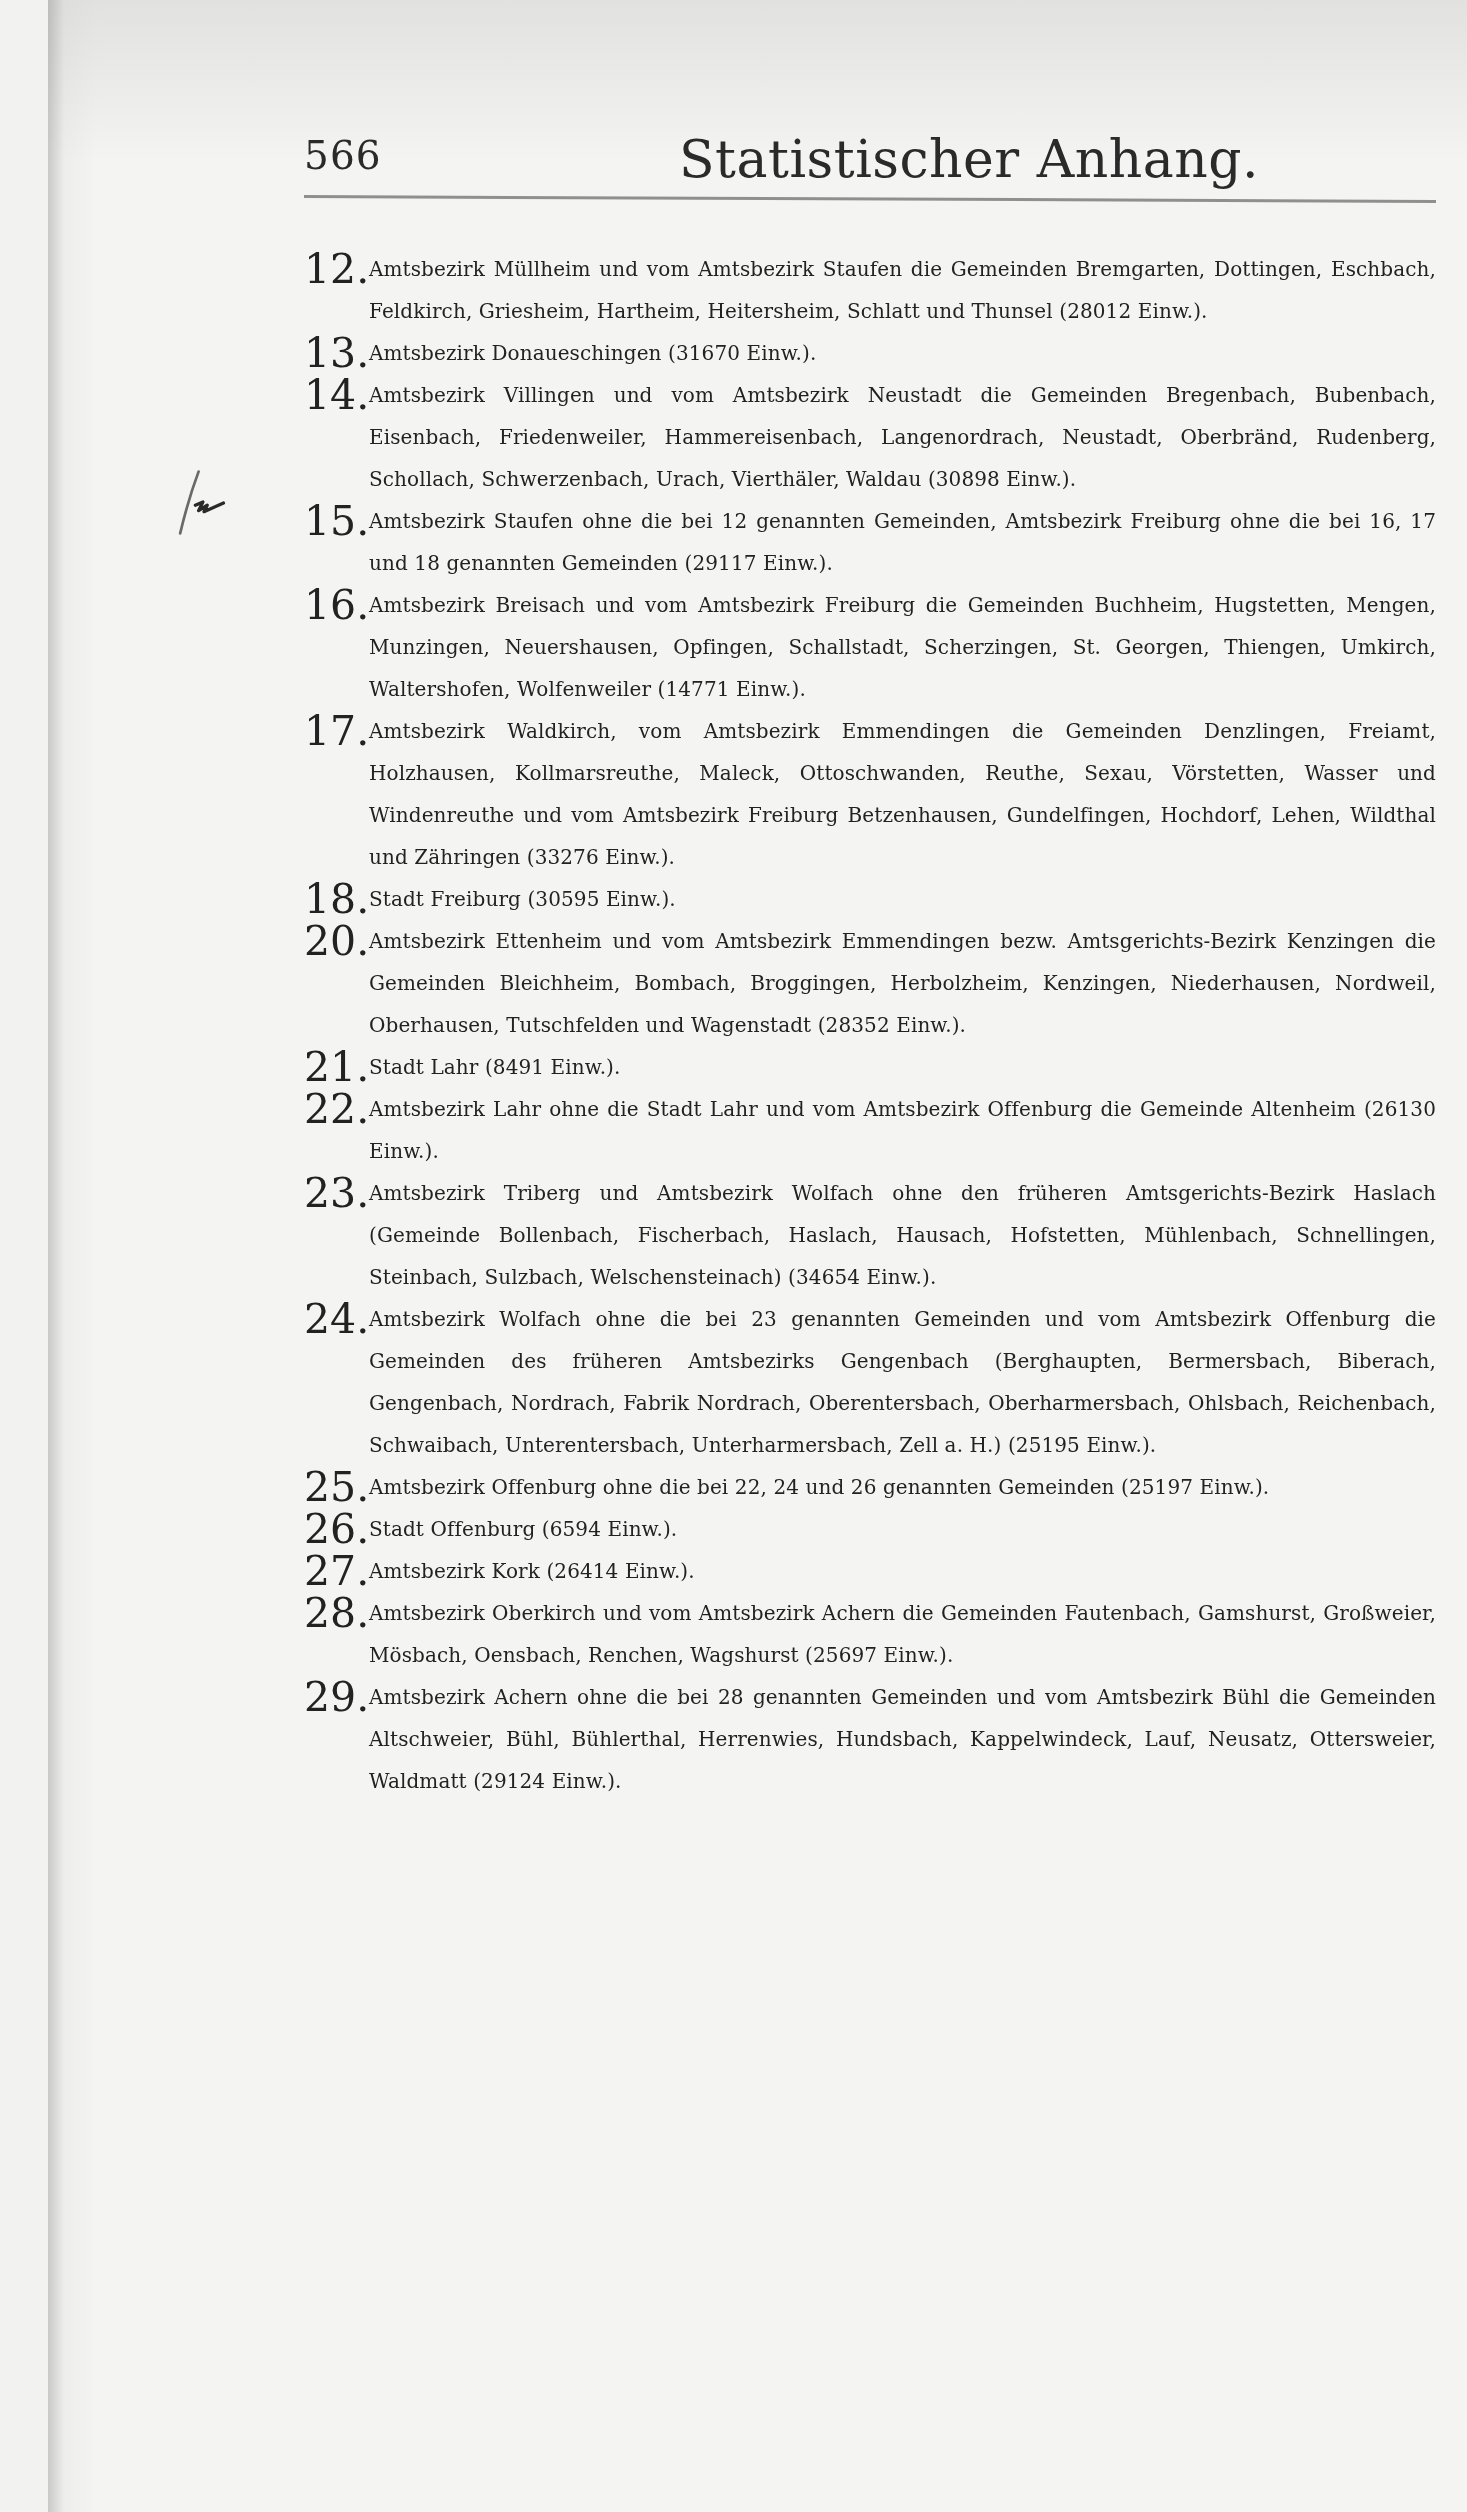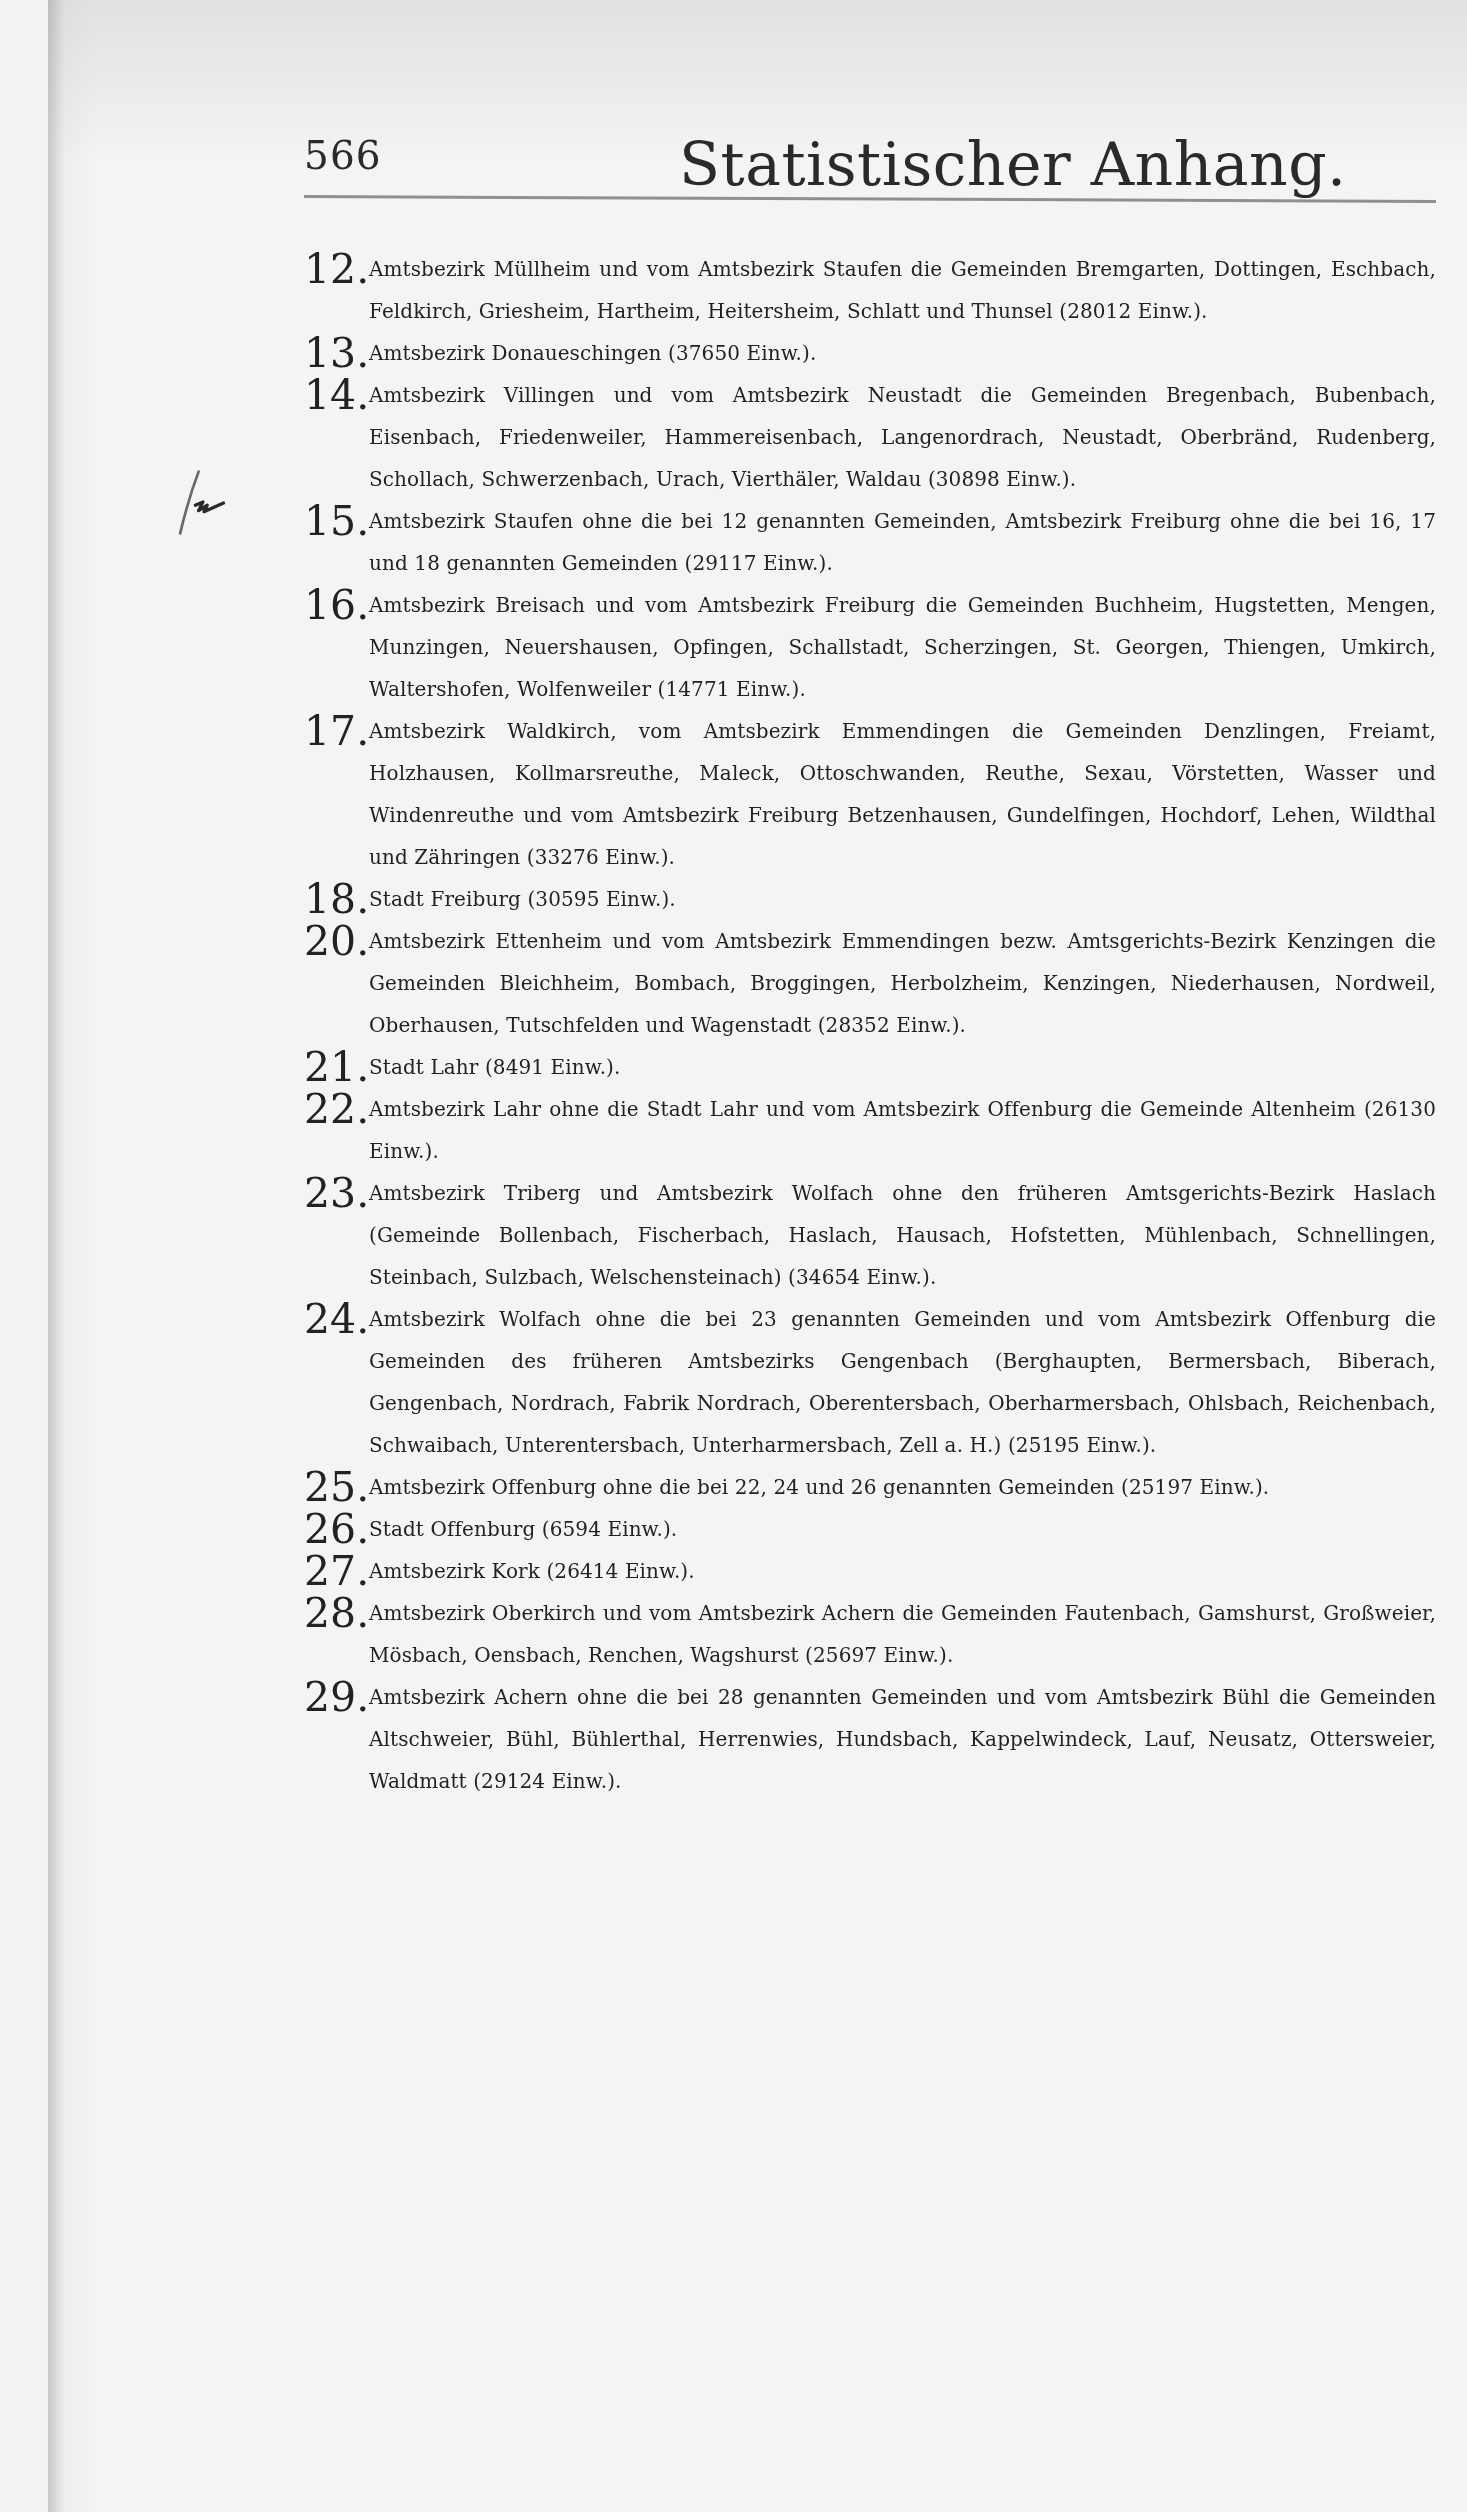--- a/index.html
+++ b/index.html
@@ -40,21 +40,21 @@
       font-family: "DejaVu Serif", serif;
       font-size: 39px;
       letter-spacing: 1.1px;
       color: #2a2a2a;
     }
     .running-title {
       position: absolute;
       left: 375px;
       top: 6.5px;
       font-family: "DejaVu Serif", serif;
-      font-size: 60px;
+      font-size: 52px;
       color: #2a2a2a;
       letter-spacing: 0.5px;
     }
     .header-rule {
       position: absolute;
       left: 256px;
       top: 195px;
       width: 1132px;
       height: 2.7px;
       background: #8f8f8f;
@@ -118,21 +118,21 @@
     </svg>
   </div>
 
   <div class="entries">
     <div class="entry">
       <span class="entry-num">12.</span>
       <span class="entry-text">Amtsbezirk Müllheim und vom Amtsbezirk Staufen die Gemeinden Bremgarten, Dottingen, Eschbach, Feldkirch, Griesheim, Hartheim, Heitersheim, Schlatt und Thunsel (28012 Einw.).</span>
     </div>
     <div class="entry">
       <span class="entry-num">13.</span>
-      <span class="entry-text">Amtsbezirk Donaueschingen (37650 Einw.).</span>
+      <span class="entry-text">Amtsbezirk Donaueschingen (31670 Einw.).</span>
     </div>
     <div class="entry">
       <span class="entry-num">14.</span>
       <span class="entry-text">Amtsbezirk Villingen und vom Amtsbezirk Neustadt die Gemeinden Bregenbach, Bubenbach, Eisenbach, Friedenweiler, Hammereisenbach, Langenordrach, Neustadt, Oberbränd, Rudenberg, Schollach, Schwerzenbach, Urach, Vierthäler, Waldau (30898 Einw.).</span>
     </div>
     <div class="entry">
       <span class="entry-num">15.</span>
       <span class="entry-text">Amtsbezirk Staufen ohne die bei 12 genannten Gemeinden, Amtsbezirk Freiburg ohne die bei 16, 17 und 18 genannten Gemeinden (29117 Einw.).</span>
     </div>
     <div class="entry">

